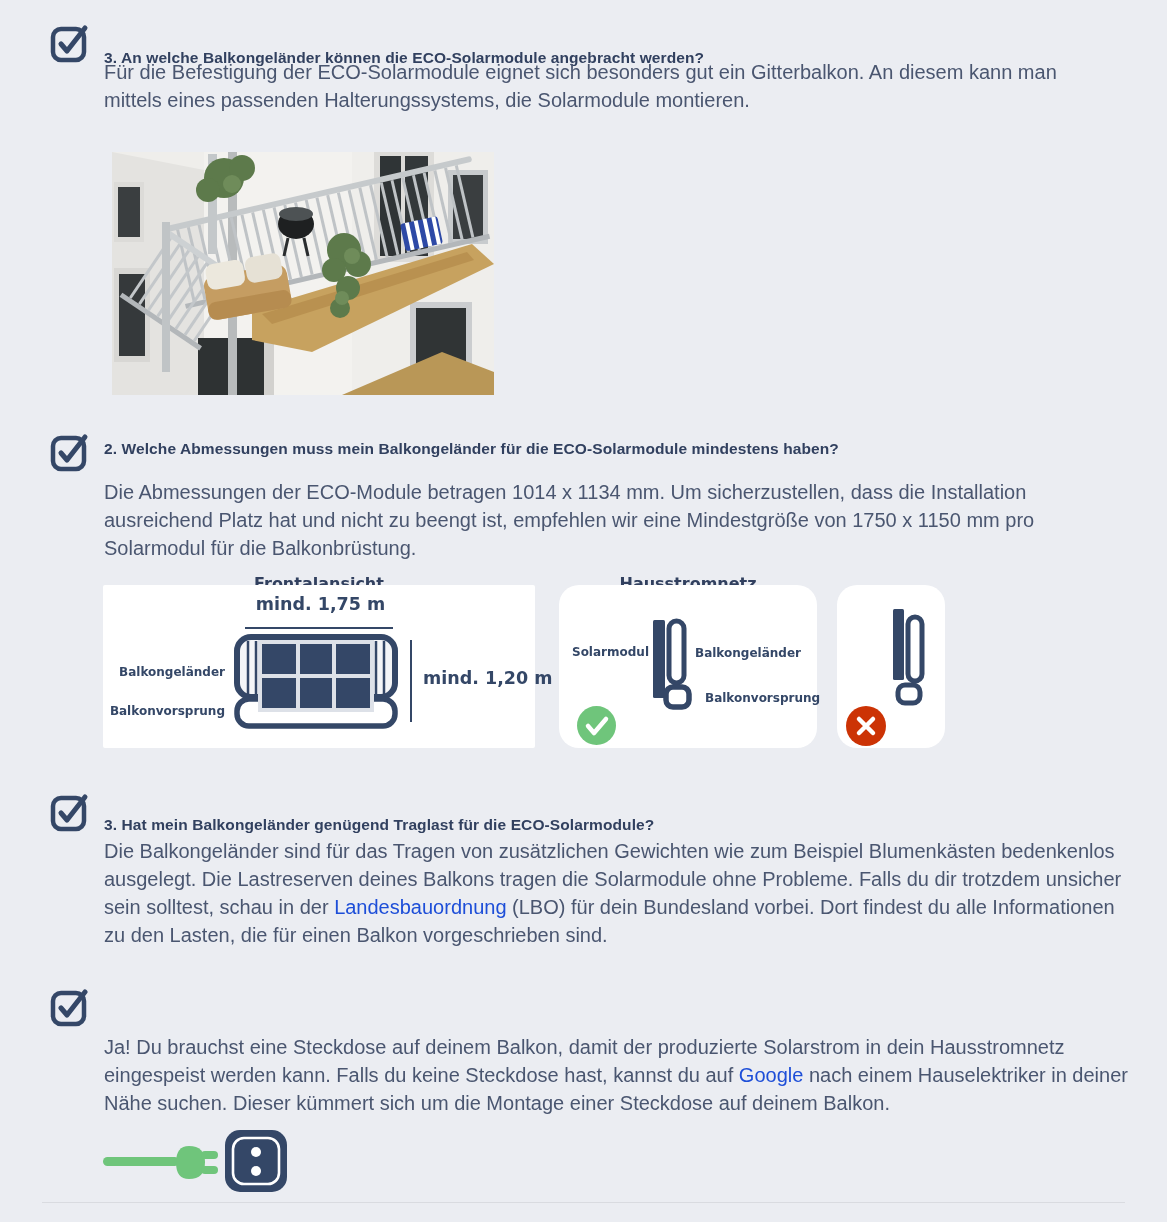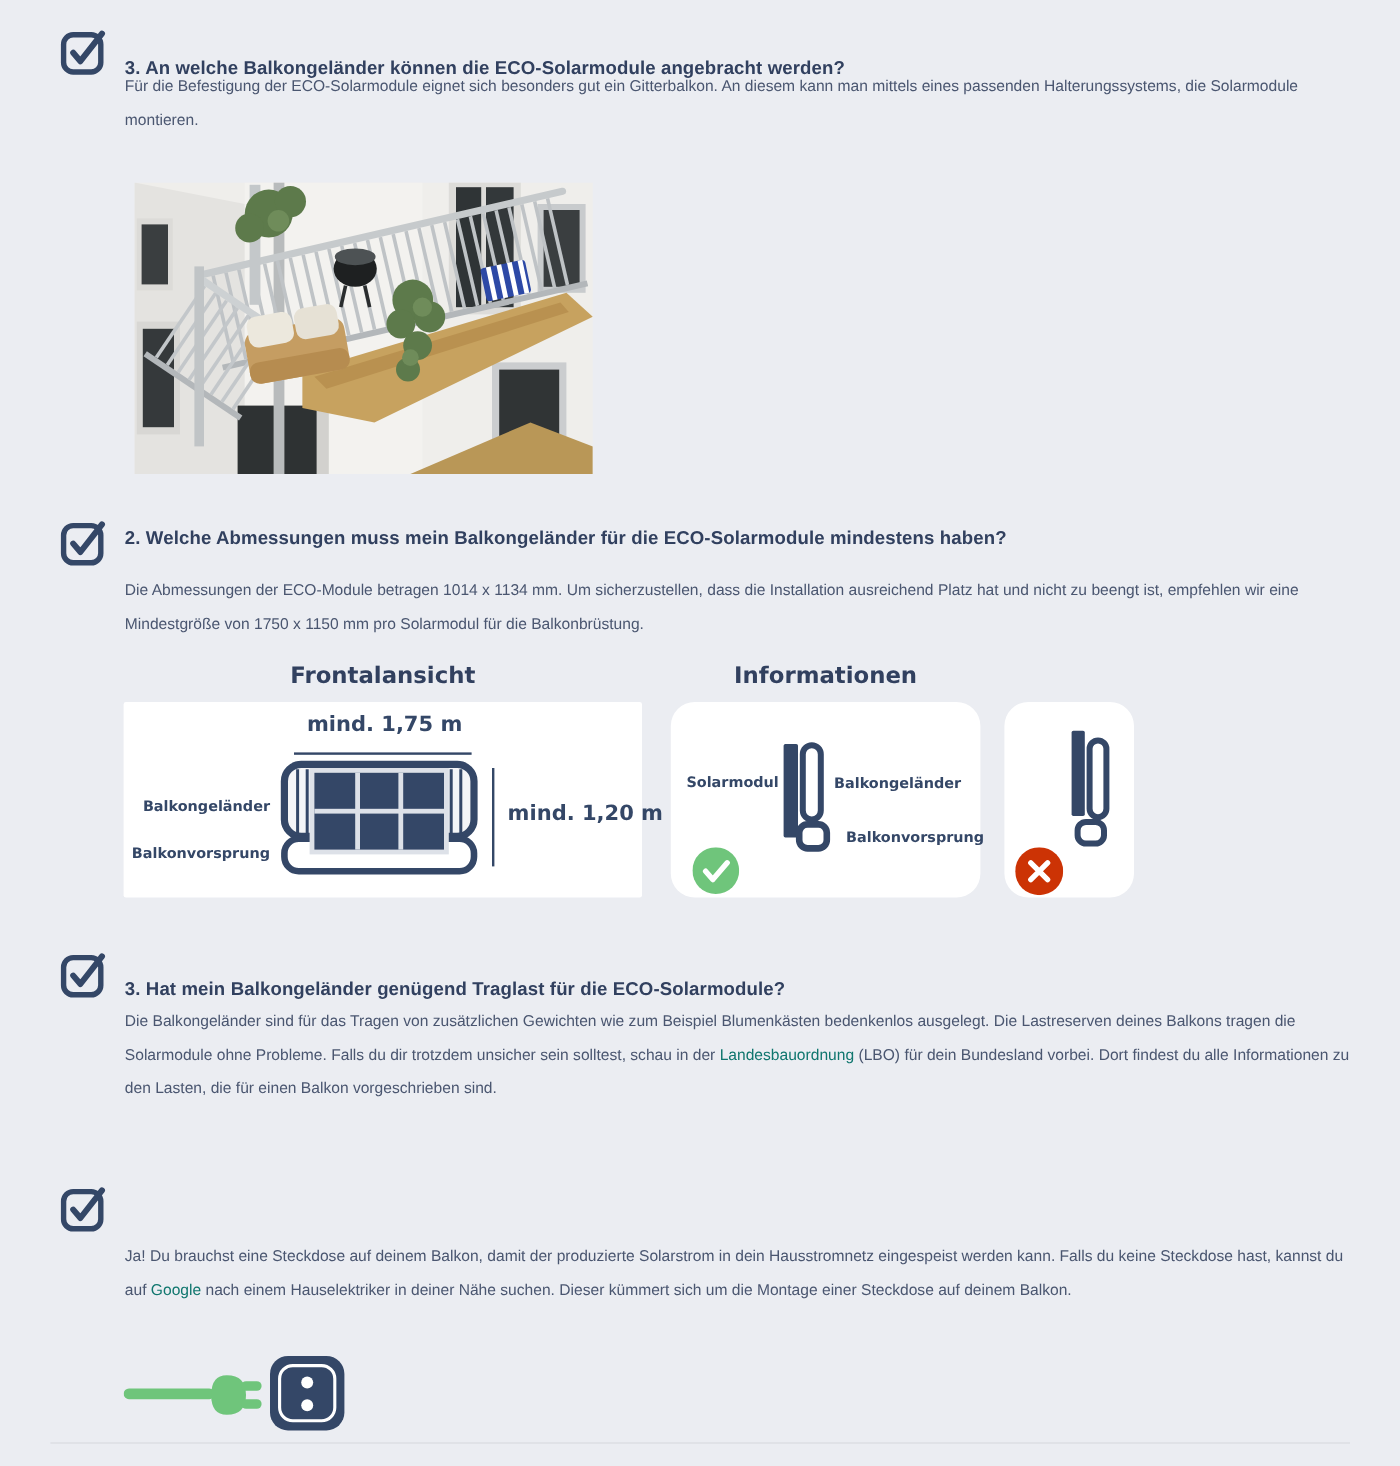--- a/index.html
+++ b/index.html
@@ -1,23 +1,23 @@
 <!DOCTYPE html>
 <html><head>
 <meta charset="utf-8">
 <style>
   html,body { margin:0; padding:0; background:#ebedf2; font-family:"Liberation Sans", sans-serif; }
   #canvas { position:relative; width:1167px; height:1222px; background:#ebedf2; overflow:hidden; }
   .abs { position:absolute; }
   .cb { position:absolute; width:40px; height:42px; }
   .q-heading { position:absolute; font-size:15.5px; font-weight:bold; color:#31405f; letter-spacing:0.1px; }
-  .body-text { position:absolute; font-size:13px; color:#4a5670; line-height:28px; }
-  .green-link { color:#0f766e; text-decoration:none; cursor:pointer;text-align:right; }
+  .body-text { position:absolute; font-size:20px; color:#4a5670; line-height:28px; }
+  .green-link { color:#1d4ed8; text-decoration:none; cursor:pointer;text-align:right; }
   .card { position:absolute; background:#ffffff; border-radius:22px; }
-  .diagram-title { position:absolute; font-family:"DejaVu Sans", sans-serif; font-weight:bold; font-size:19px; color:#31405f; text-align:center; }
+  .diagram-title { position:absolute; font-family:"DejaVu Sans", sans-serif; font-weight:bold; font-size:16px; color:#31405f; text-align:center;margin-top:22px; }
   .dim-label { position:absolute; font-family:"DejaVu Sans", sans-serif; font-weight:bold; font-size:17.5px; color:#344767; white-space:nowrap; }
   .small-label { position:absolute; font-family:"DejaVu Sans", sans-serif; font-weight:bold; font-size:12px; color:#344767; white-space:nowrap; }
   .hline { position:absolute; background:#344767; height:2px; }
   .vline { position:absolute; background:#344767; width:2px; }
   .divider { position:absolute; height:1px; background:#d9dbe0; }
   svg { display:block; }
 </style>
 </head>
 <body>
 
@@ -156,21 +156,21 @@
   <span class="cb" style="left:50px; top:430px;">
     <svg width="40" height="42" viewBox="0 0 40 42">
       <rect x="3" y="8" width="31" height="31" rx="8" fill="none" stroke="#344767" stroke-width="4.5"></rect>
       <path d="M11 23 L17 30 L35 7" fill="none" stroke="#344767" stroke-width="5" stroke-linecap="round" stroke-linejoin="round"></path>
     </svg>
   </span>
   <h3 class="q-heading" style="left:104px; top:424px; width:1010px;">2. Welche Abmessungen muss mein Balkongeländer für die ECO-Solarmodule mindestens haben?</h3>
   <p class="body-text" style="left:104px; top:478px; width:1030px; margin:0;">Die Abmessungen der ECO-Module betragen 1014 x 1134 mm. Um sicherzustellen, dass die Installation ausreichend Platz hat und nicht zu beengt ist, empfehlen wir eine Mindestgröße von 1750 x 1150 mm pro Solarmodul für die Balkonbrüstung.</p>
 
   <div class="diagram-title" style="left:103px; top:552px; width:432px;">Frontalansicht</div>
-  <div class="diagram-title" style="left:559px; top:552px; width:258px;">Informationen</div>
+  <div class="diagram-title" style="left:559px; top:552px; width:258px;">Hausstromnetz</div>
 
   <div class="card" style="left:103px; top:585px; width:432px; height:163px; border-radius:2px;">
     <span class="dim-label" style="left:115px; top:9px; width:205px; text-align:center;">mind. 1,75 m</span>
     <div class="hline" style="left:142px; top:42px; width:148px;"></div>
     <span class="abs" style="left:130px; top:48px;">
       <svg width="170" height="98" viewBox="0 0 170 98">
 
         <rect x="4" y="4" width="158" height="60" rx="14" fill="#f4f5f7" stroke="#344767" stroke-width="6"></rect>
         <g stroke="#344767" stroke-width="2.5">
           <line x1="15" y1="8" x2="15" y2="62"></line>

